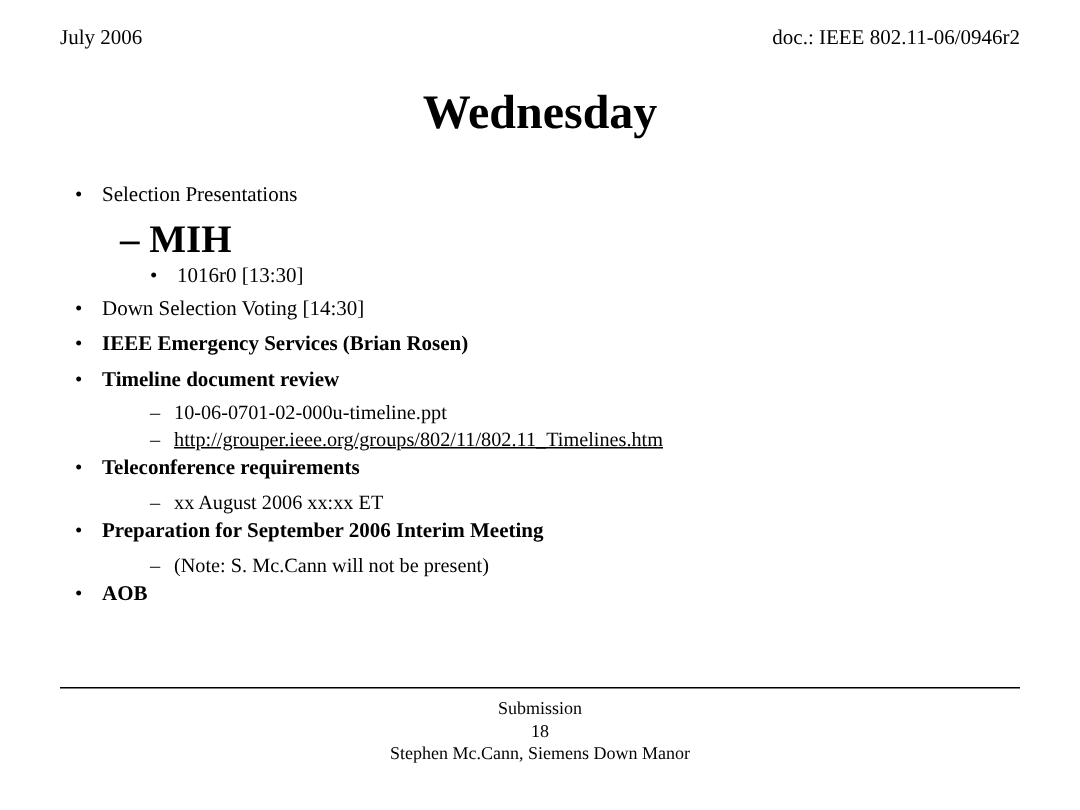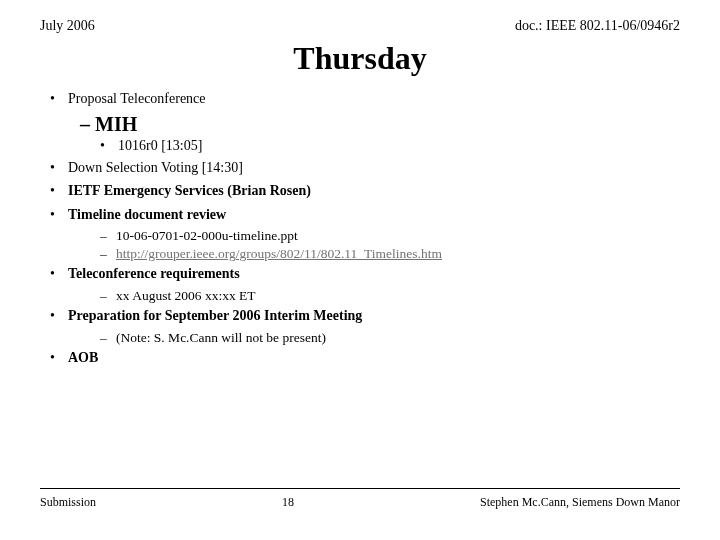--- a/index.html
+++ b/index.html
@@ -18,20 +18,21 @@
       overflow: hidden;
     }
 
     .page {
       width: 720px;
       height: 524px;
       padding: 18px 40px 14px 40px;
       position: relative;
       display: flex;
       flex-direction: column;
+      gap: 16px;
     }
 
     .header-bar {
       display: flex;
       justify-content: space-between;
       align-items: flex-start;
       margin-bottom: 6px;
     }
 
     .header-left {
@@ -92,21 +93,21 @@
     .sub-bullet {
       min-width: 18px;
     }
 
     .mih-block {
       padding-left: 30px;
       margin-bottom: 4px;
     }
 
     .mih-title {
-      font-size: 20px;
+      font-size: 26px;
       font-weight: bold;
       font-family: 'Times New Roman', Times, serif;
       margin-bottom: 2px;
     }
 
     .mih-sub {
       padding-left: 20px;
       font-size: 14px;
       display: flex;
       align-items: flex-start;
@@ -119,76 +120,77 @@
       padding-left: 50px;
       margin-bottom: 2px;
       font-size: 13.5px;
     }
 
     .dash {
       min-width: 16px;
     }
 
     .link-text {
-      color: #737373;
+      color: #000000;
       text-decoration: underline;
       font-size: 13.5px;
     }
 
     .footer-bar {
       display: flex;
       justify-content: space-between;
       align-items: center;
       border-top: 1px solid #000;
       padding-top: 6px;
       margin-top: auto;
       font-size: 12px;
+      flex-direction: column;
     }
 
     .footer-center {
       text-align: center;
     }
   </style>
 </head>
 <body>
 
 <div class="page">
 
   <div class="header-bar">
     <span class="header-left">July 2006</span>
     <span class="header-right">doc.: IEEE 802.11-06/0946r2</span>
   </div>
 
   <div class="title-section">
-    <div class="main-title">Thursday</div>
+    <div class="main-title">Wednesday</div>
   </div>
 
   <div class="content">
 
     <div class="bullet-item">
       <span class="bullet">•</span>
-      <span class="bullet-text">Proposal Teleconference</span>
+      <span class="bullet-text">Selection Presentations</span>
     </div>
 
     <div class="mih-block">
       <div class="mih-title">– MIH</div>
       <div class="mih-sub">
         <span class="sub-bullet">•</span>
-        <span>1016r0     [13:05]</span>
+        <span>1016r0     [13:30]</span>
       </div>
     </div>
 
     <div class="bullet-item">
       <span class="bullet">•</span>
       <span class="bullet-text">Down Selection Voting [14:30]</span>
     </div>
 
     <div class="bullet-item">
       <span class="bullet">•</span>
-      <span class="bullet-text bold">IETF Emergency Services (Brian Rosen)</span>
+      <span class="bullet-text bold">IEEE Emergency Services (Brian Rosen)</span>
     </div>
 
     <div class="bullet-item">
       <span class="bullet">•</span>
       <span class="bullet-text bold">Timeline document review</span>
     </div>
 
     <div class="dash-item">
       <span class="dash">–</span>
       <span>10-06-0701-02-000u-timeline.ppt</span>

